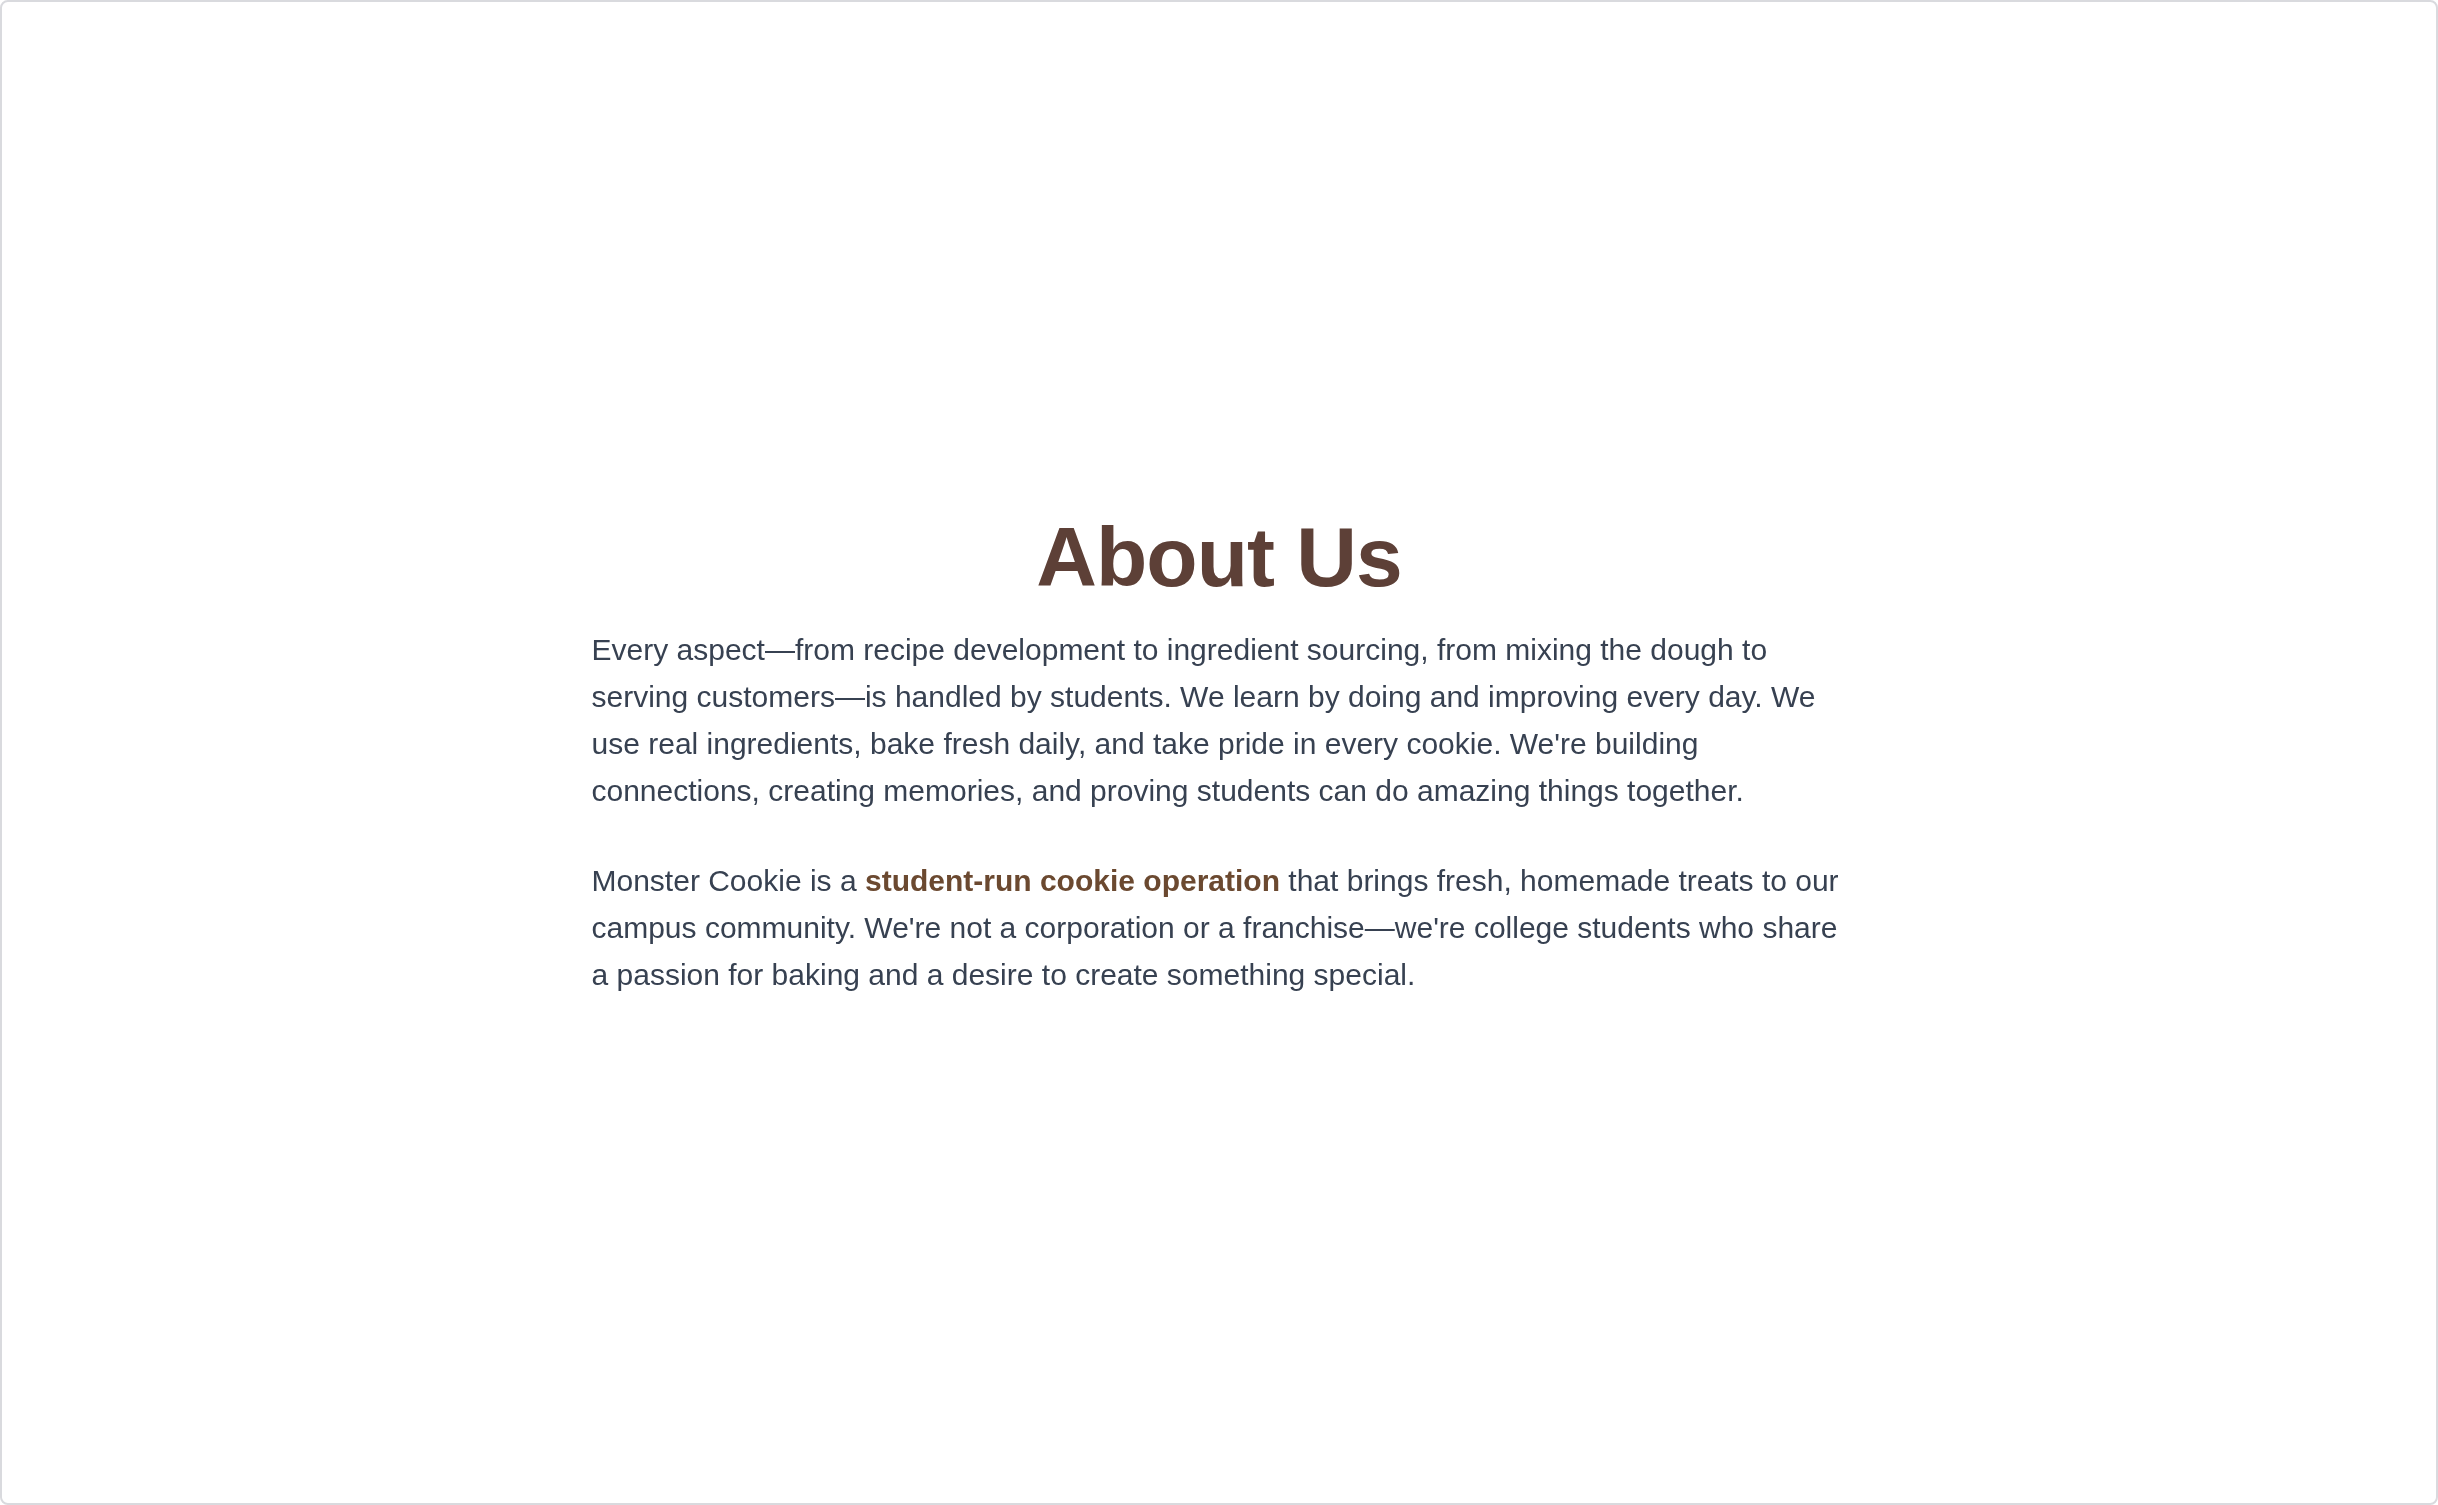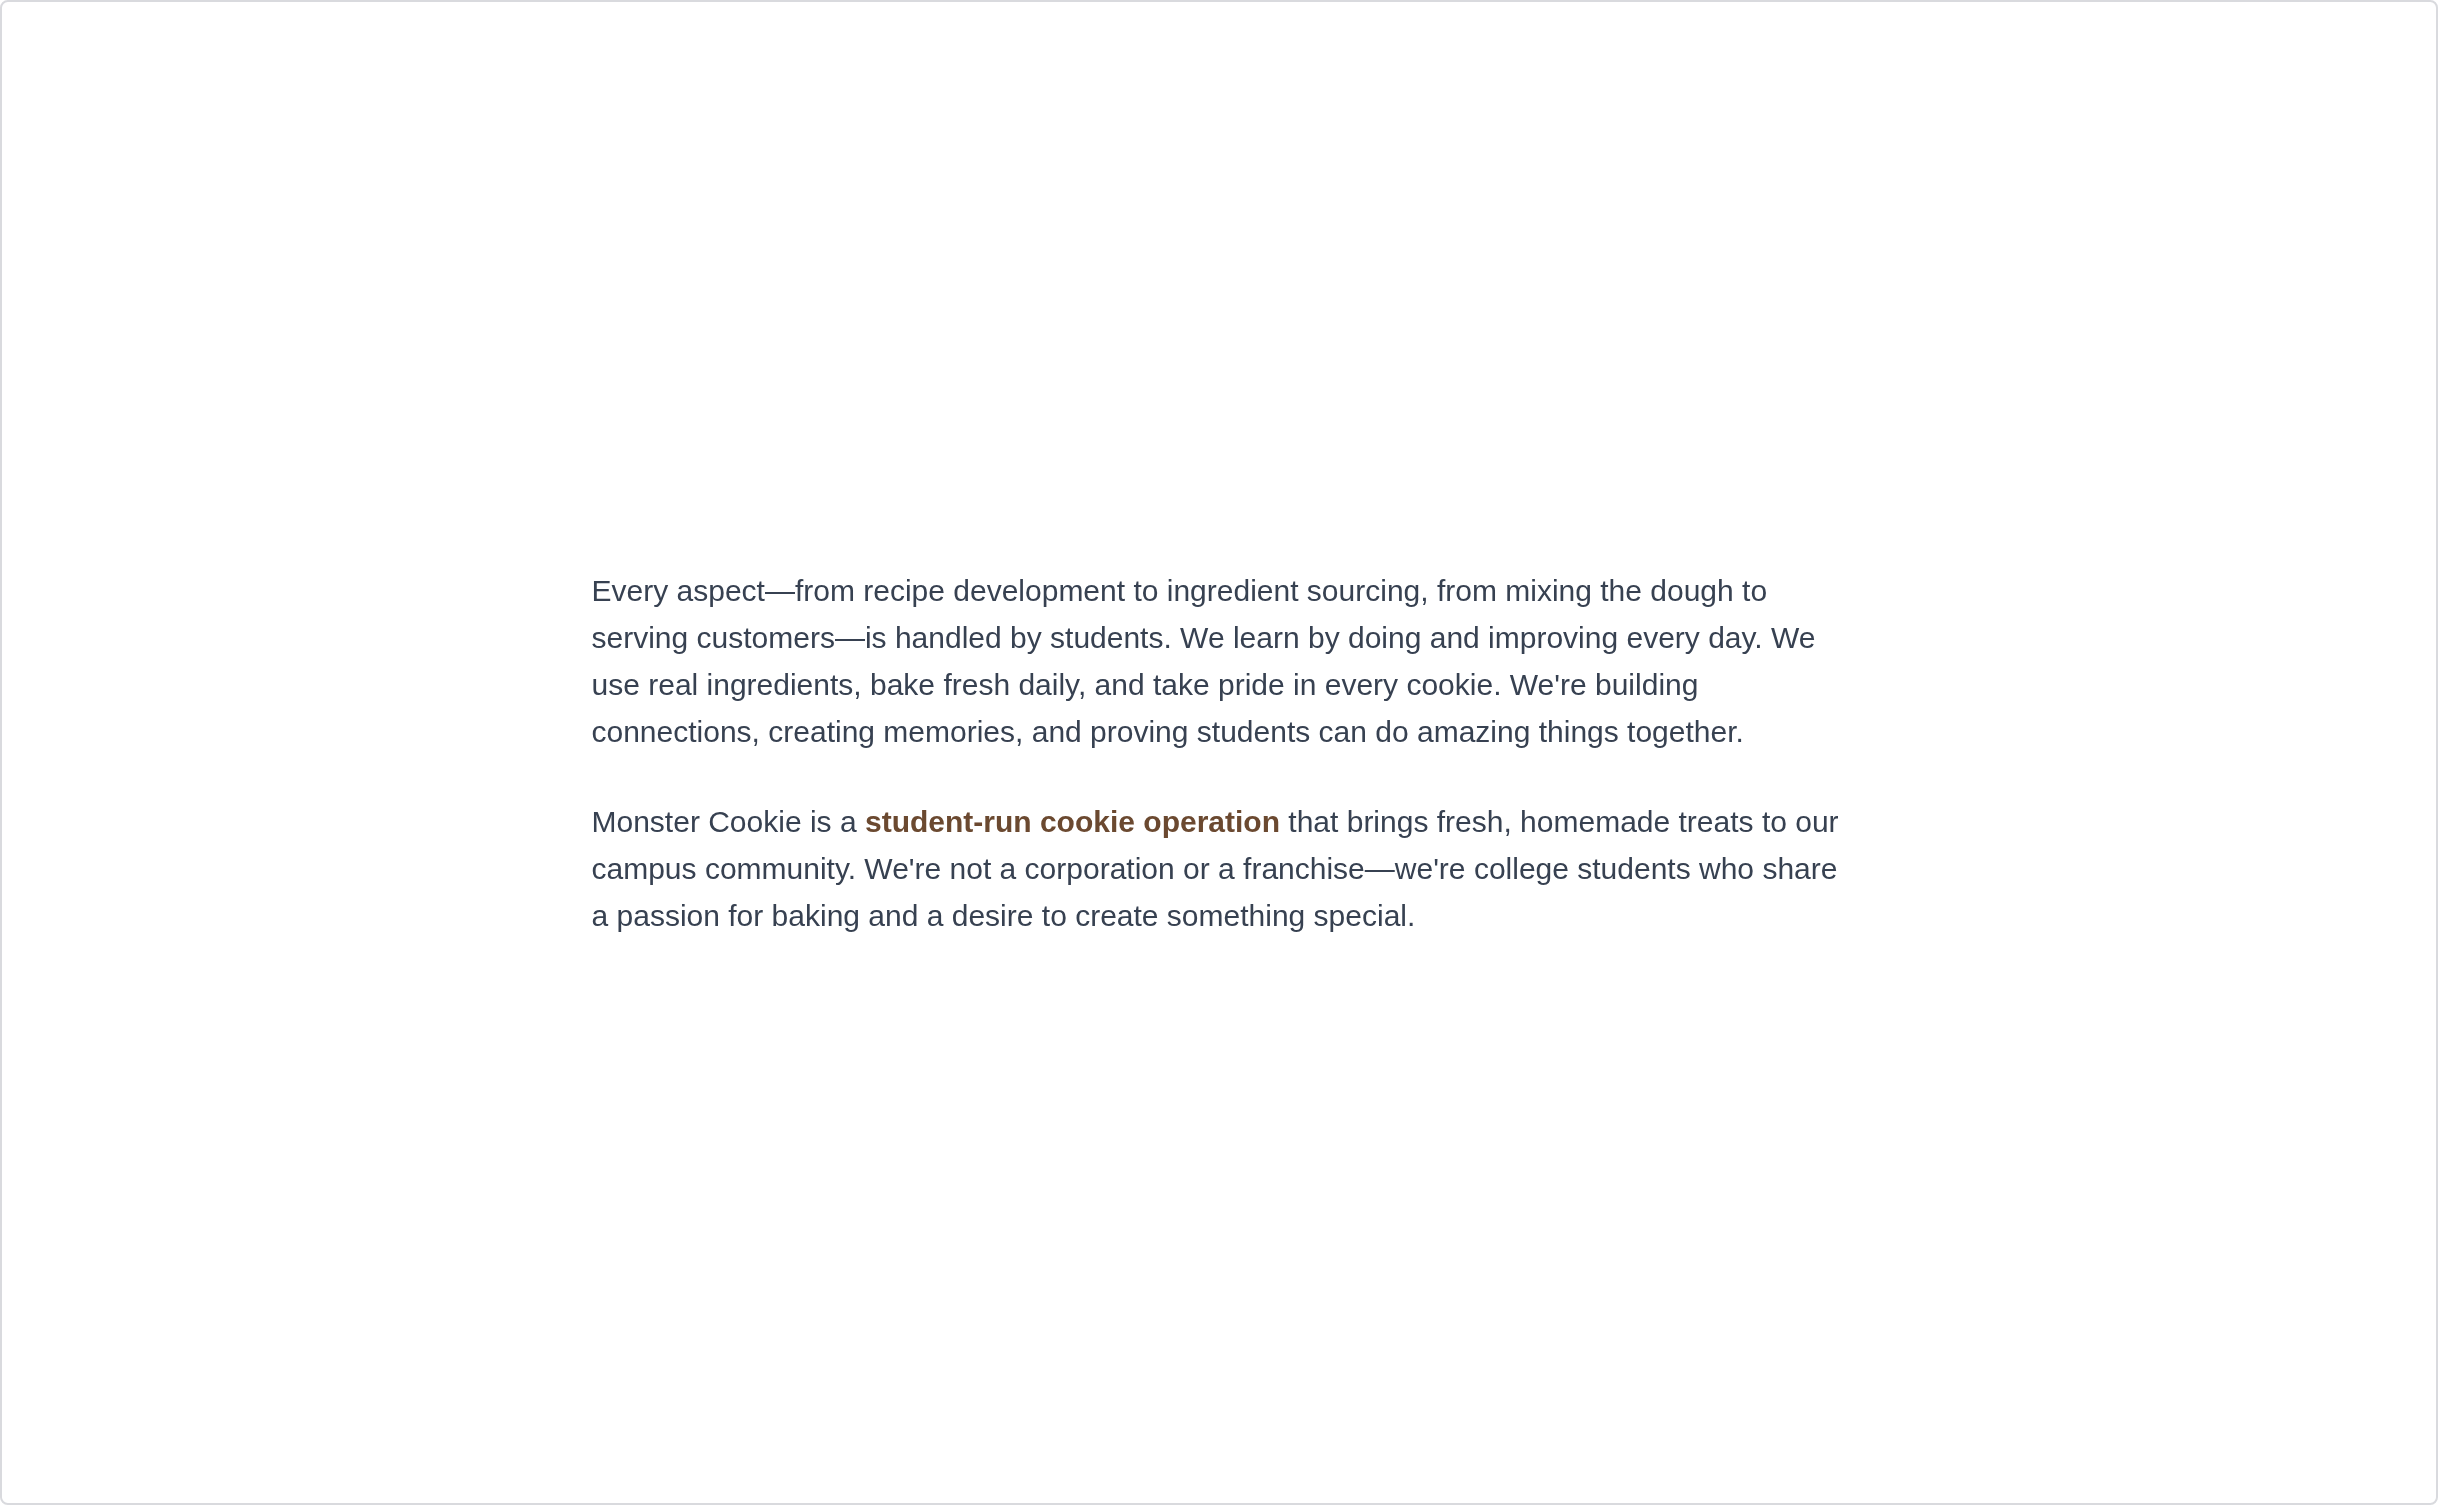--- a/index.html
+++ b/index.html
@@ -53,18 +53,19 @@
   }
   .about-paragraph strong {
     font-weight: 700;
     color: var(--color-highlight);
   }
 </style>
 </head>
 <body>
 
 <main class="about-section">
+  <h1 class="page-title">About Us</h1>
 
   <p class="about-paragraph">Every aspect—from recipe development to ingredient sourcing, from mixing the dough to serving customers—is handled by students. We learn by doing and improving every day. We use real ingredients, bake fresh daily, and take pride in every cookie. We're building connections, creating memories, and proving students can do amazing things together.</p>
 
   <p class="about-paragraph"><span>Monster Cookie is a </span><strong>student-run cookie operation</strong><span> that brings fresh, homemade treats to our campus community. We're not a corporation or a franchise—we're college students who share a passion for baking and a desire to create something special.</span></p>
 </main>
 
 
 </body></html>

